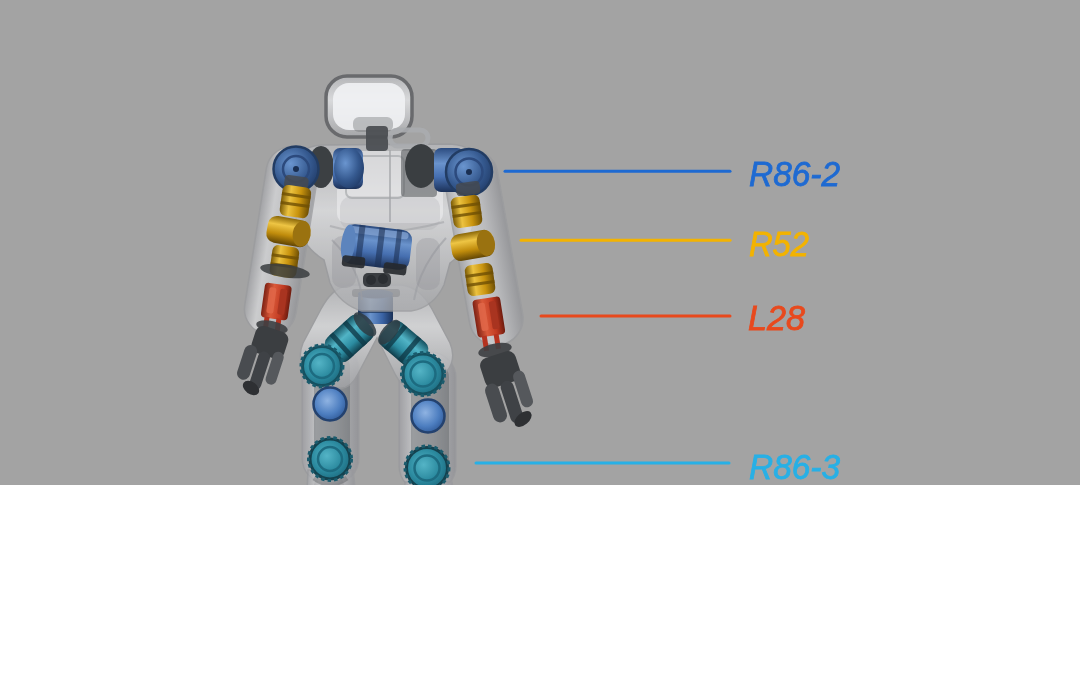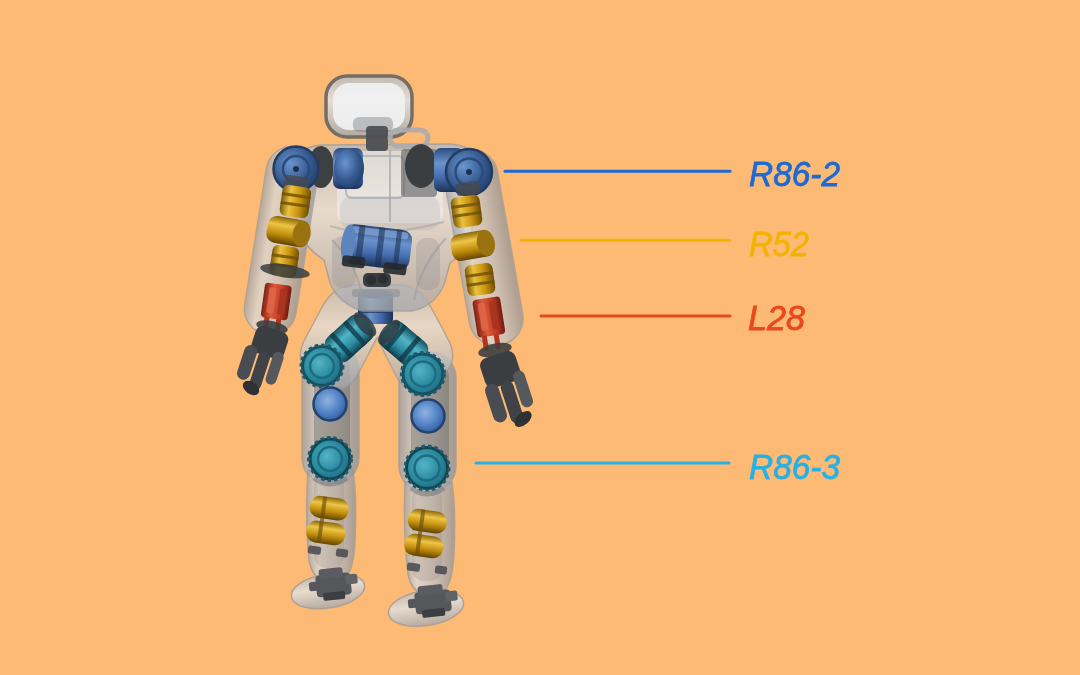--- a/index.html
+++ b/index.html
@@ -1,16 +1,16 @@
 <!DOCTYPE html>
 <html><head>
 <meta charset="utf-8">
 <style>
   html,body{margin:0;padding:0;background:#ffffff;}
-  .stage{position:relative;width:1080px;height:675px;background:#fdba74;overflow:hidden;
+  .stage{position:relative;width:1080px;height:485px;background:#a3a3a3;overflow:hidden;
          font-family:"Liberation Sans", sans-serif;}
 </style>
 </head>
 <body>
 <div class="stage">
 <svg width="1080" height="675" viewBox="0 0 1080 675">
   <defs>
     <linearGradient id="shellV" x1="0" y1="0" x2="1" y2="0">
       <stop offset="0" stop-color="#a2a3a7"></stop>
       <stop offset="0.25" stop-color="#d9dadc"></stop>

